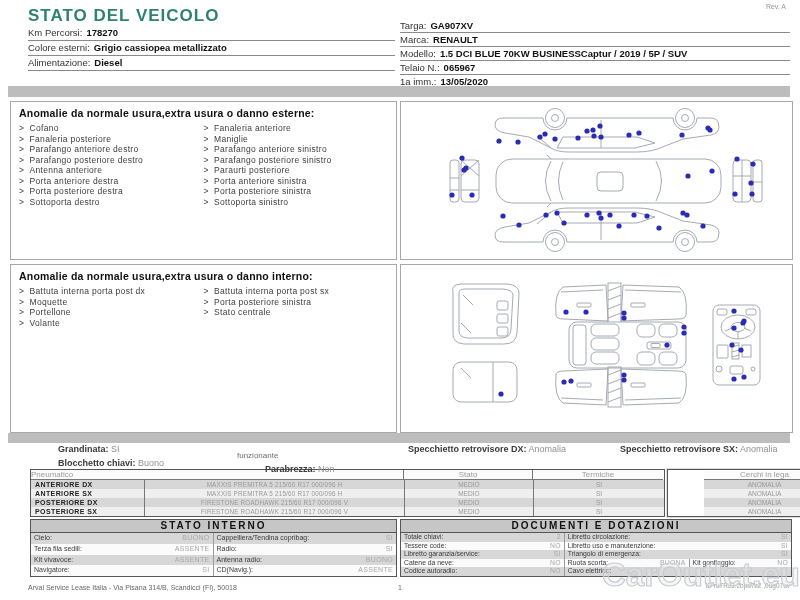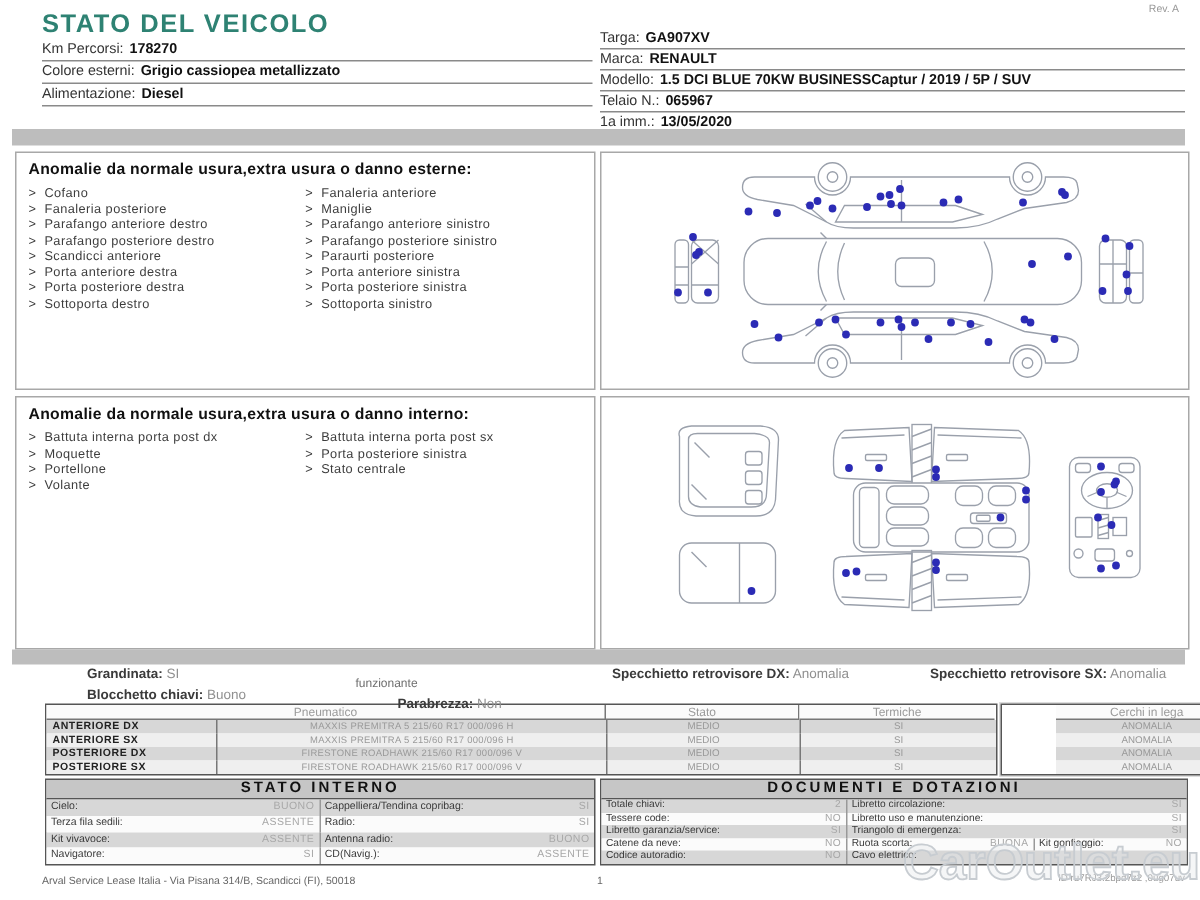--- a/index.html
+++ b/index.html
@@ -46,21 +46,21 @@
   .stat .slbl{font-weight:bold;color:#3a3a3a;margin-left:28px;}
   .stat .sval{color:#909090;}
   .overlaptxt{position:absolute;font-size:8px;color:#6f6f6f;z-index:1;}
 
   
   .ttable{position:absolute;border:1px solid #555;font-size:6.5px;background:#fff;}
   #tmain{left:30px;top:469px;width:633px;}
   #tcerchi{left:667px;top:469px;width:121px;box-shadow:0 0 0 1px #ddd;padding-left:36px;}
   .trow{display:flex;height:9px;line-height:9px;}
   .trow.hdr{height:10px;line-height:10px;}
-  .trow.hdr .tc{color:#9b9b9b;font-size:8px;text-align:center;background:#fbfbfb;border-bottom:1px solid #777;}
+  .trow.hdr .tc{color:#9b9b9b;font-size:8px;background:#fbfbfb;border-bottom:1px solid #777;}
   .tc{overflow:hidden;white-space:nowrap;}
   .c-pneu{width:372px;border-right:1px solid #777;}
   .c-pos{width:109px;border-right:1px solid #777;font-weight:bold;color:#222;font-size:7px;
          padding-left:4px;letter-spacing:0.4px;}
   .c-tire{width:259px;border-right:1px solid #777;color:#999;text-align:center;font-size:6.3px;letter-spacing:0.2px;}
   .c-stato{width:128px;border-right:1px solid #777;color:#999;text-align:center;}
   .c-term{width:130px;color:#999;text-align:center;}
   .c-cerchi{width:100%;color:#999;text-align:center;}
   .r-odd{background:#d7d7d7;}
   .r-even{background:#efefef;}
@@ -144,21 +144,21 @@
   <div class="graybar" id="bar1"></div>
 
   <div class="abox" id="extbox">
     <div class="atitle">Anomalie da normale usura,extra usura o danno esterne:</div>
     <div class="acols">
       <ul>
         <li>Cofano</li>
         <li>Fanaleria posteriore</li>
         <li>Parafango anteriore destro</li>
         <li>Parafango posteriore destro</li>
-        <li>Scandicci anteriore</li>
+        <li>Antenna anteriore</li>
         <li>Porta anteriore destra</li>
         <li>Porta posteriore destra</li>
         <li>Sottoporta destro</li>
       </ul>
       <ul>
         <li>Fanaleria anteriore</li>
         <li>Maniglie</li>
         <li>Parafango anteriore sinistro</li>
         <li>Parafango posteriore sinistro</li>
         <li>Paraurti posteriore</li>

